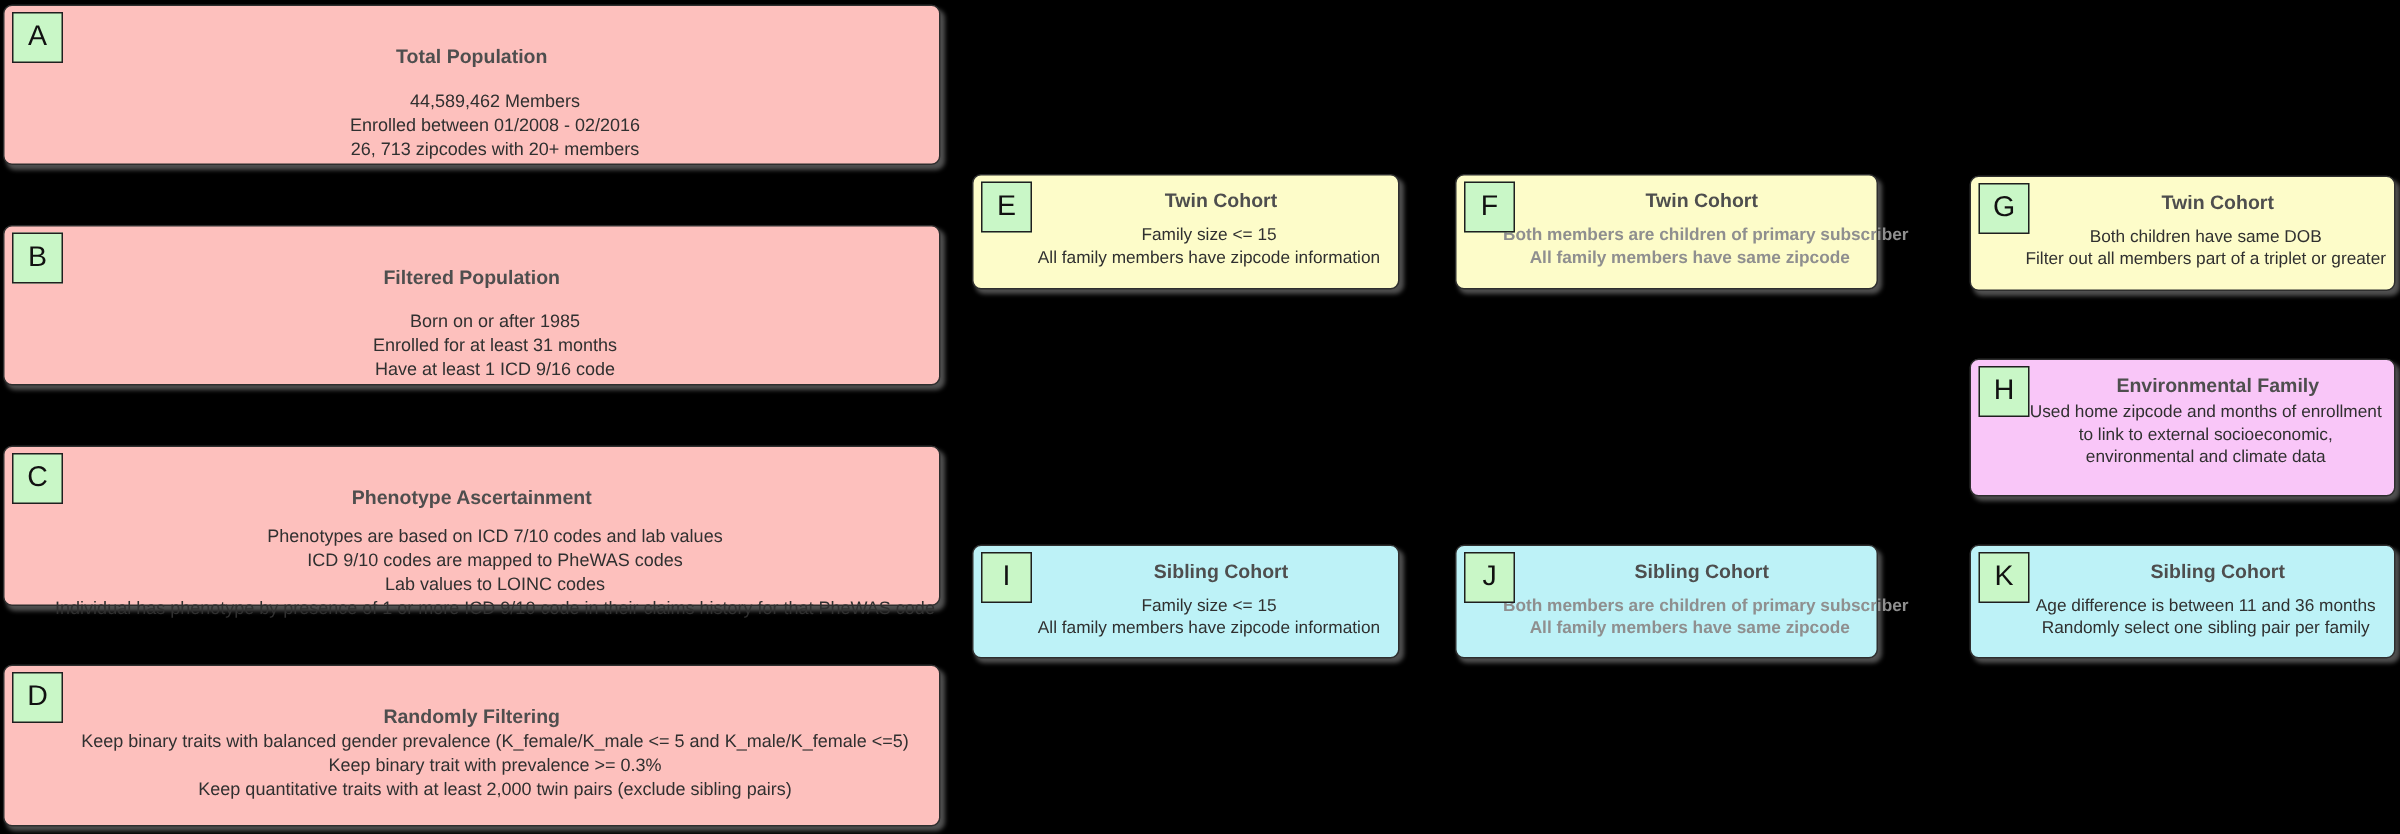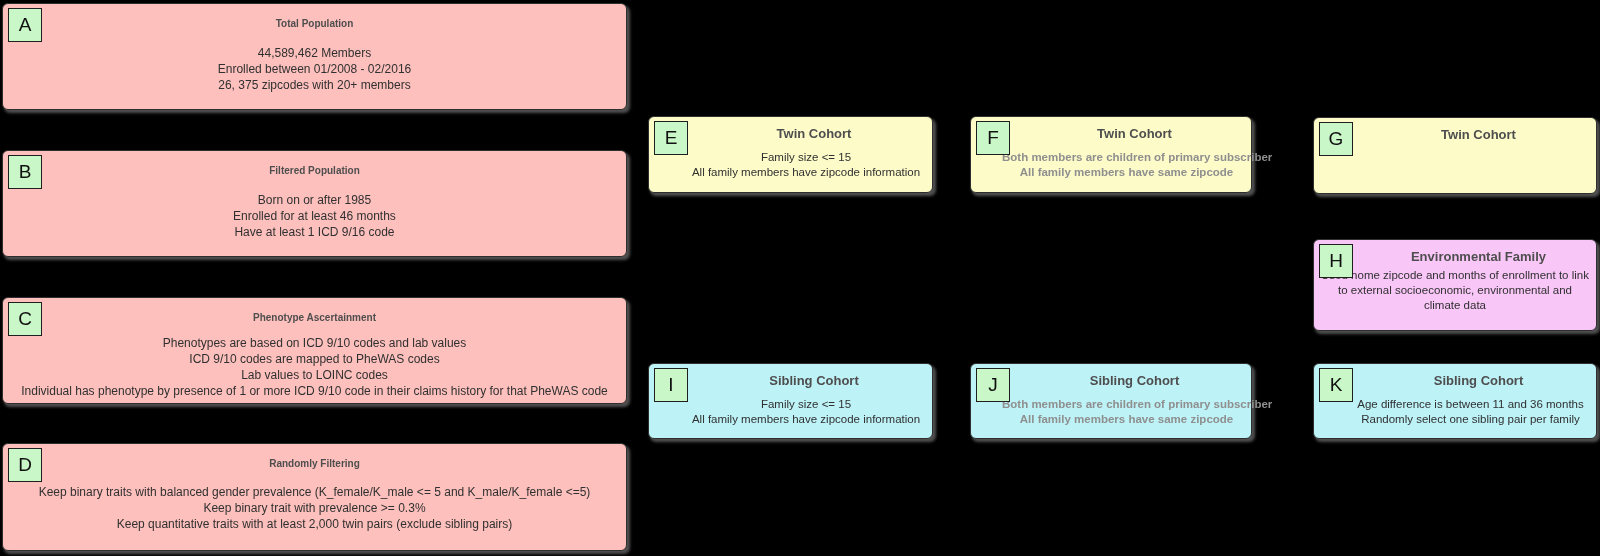--- a/index.html
+++ b/index.html
@@ -29,75 +29,75 @@
     box-sizing:border-box;
     background:#c9f7c7;
     border:1.5px solid #1f1f1f;
     display:flex;align-items:center;justify-content:center;
     font-size:19px;color:#111;
     z-index:2;
   }
   .title{
     font-weight:bold;
     color:#4e4e4e;
-    font-size:10px;
-    padding-top:12px;
+    font-size:13px;
+    padding-top:26px;
     line-height:16px;
   }
   .small .title{font-size:13px;padding-top:9px;line-height:15px;padding-left:47px;}
-  .body{margin-top:13px;}
+  .body{margin-top:13px;padding-left:31px;}
   .small .body{margin-top:9px;}
-  .tightgap .body{margin-top:12px;}
+  .tightgap .body{margin-top:0;}
   .hgap .body{margin-top:4px;}
   .line{
     font-size:12px;
     line-height:16px;
     color:#303030;
     white-space:nowrap;
   }
-  .small .line{font-size:11.5px;line-height:15px;margin-left:31px;}
+  .small .line{font-size:11.5px;line-height:15px;}
   .graybody .line{color:#8f8f8f;font-weight:bold;}
   .wrapline{
     font-size:11.5px;
     line-height:15px;
     color:#303030;
     white-space:normal;
     padding:0 6px;
   }
 </style>
 </head>
 <body>
 
 <div class="canvas">
 
   <div class="box pink" style="left:2px;top:3px;width:625px;height:107px;">
     <div class="tag">A</div>
     <div class="title">Total Population</div>
     <div class="body">
       <div class="line">44,589,462 Members</div>
       <div class="line">Enrolled between 01/2008 - 02/2016</div>
-      <div class="line">26, 375 zipcodes with 20+ members</div>
+      <div class="line">26, 713 zipcodes with 20+ members</div>
     </div>
   </div>
 
   <div class="box pink" style="left:2px;top:150px;width:625px;height:107px;">
     <div class="tag">B</div>
     <div class="title">Filtered Population</div>
     <div class="body">
       <div class="line">Born on or after 1985</div>
-      <div class="line">Enrolled for at least 46 months</div>
+      <div class="line">Enrolled for at least 31 months</div>
       <div class="line">Have at least 1 ICD 9/16 code</div>
     </div>
   </div>
 
   <div class="box pink" style="left:2px;top:297px;width:625px;height:107px;">
     <div class="tag">C</div>
     <div class="title">Phenotype Ascertainment</div>
     <div class="body" style="margin-top:9px;">
-      <div class="line">Phenotypes are based on ICD 9/10 codes and lab values</div>
+      <div class="line">Phenotypes are based on ICD 7/10 codes and lab values</div>
       <div class="line">ICD 9/10 codes are mapped to PheWAS codes</div>
       <div class="line">Lab values to LOINC codes</div>
       <div class="line">Individual has phenotype by presence of 1 or more ICD 9/10 code in their claims history for that PheWAS code</div>
     </div>
   </div>
 
   <div class="box pink tightgap" style="left:2px;top:443px;width:625px;height:108px;">
     <div class="tag">D</div>
     <div class="title">Randomly Filtering</div>
     <div class="body">
@@ -121,20 +121,24 @@
     <div class="title">Twin Cohort</div>
     <div class="body">
       <div class="line">Both members are children of primary subscriber</div>
       <div class="line">All family members have same zipcode</div>
     </div>
   </div>
 
   <div class="box yellow small" style="left:1313px;top:117px;width:284px;height:77px;">
     <div class="tag">G</div>
     <div class="title">Twin Cohort</div>
+    <div class="body">
+      <div class="line">Both children have same DOB</div>
+      <div class="line">Filter out all members part of a triplet or greater</div>
+    </div>
   </div>
 
   <div class="box magenta small hgap" style="left:1313px;top:239px;width:284px;height:92px;">
     <div class="tag">H</div>
     <div class="title">Environmental Family</div>
     <div class="body">
       <div class="wrapline">Used home zipcode and months of enrollment to link to external socioeconomic, environmental and climate data</div>
     </div>
   </div>
 

